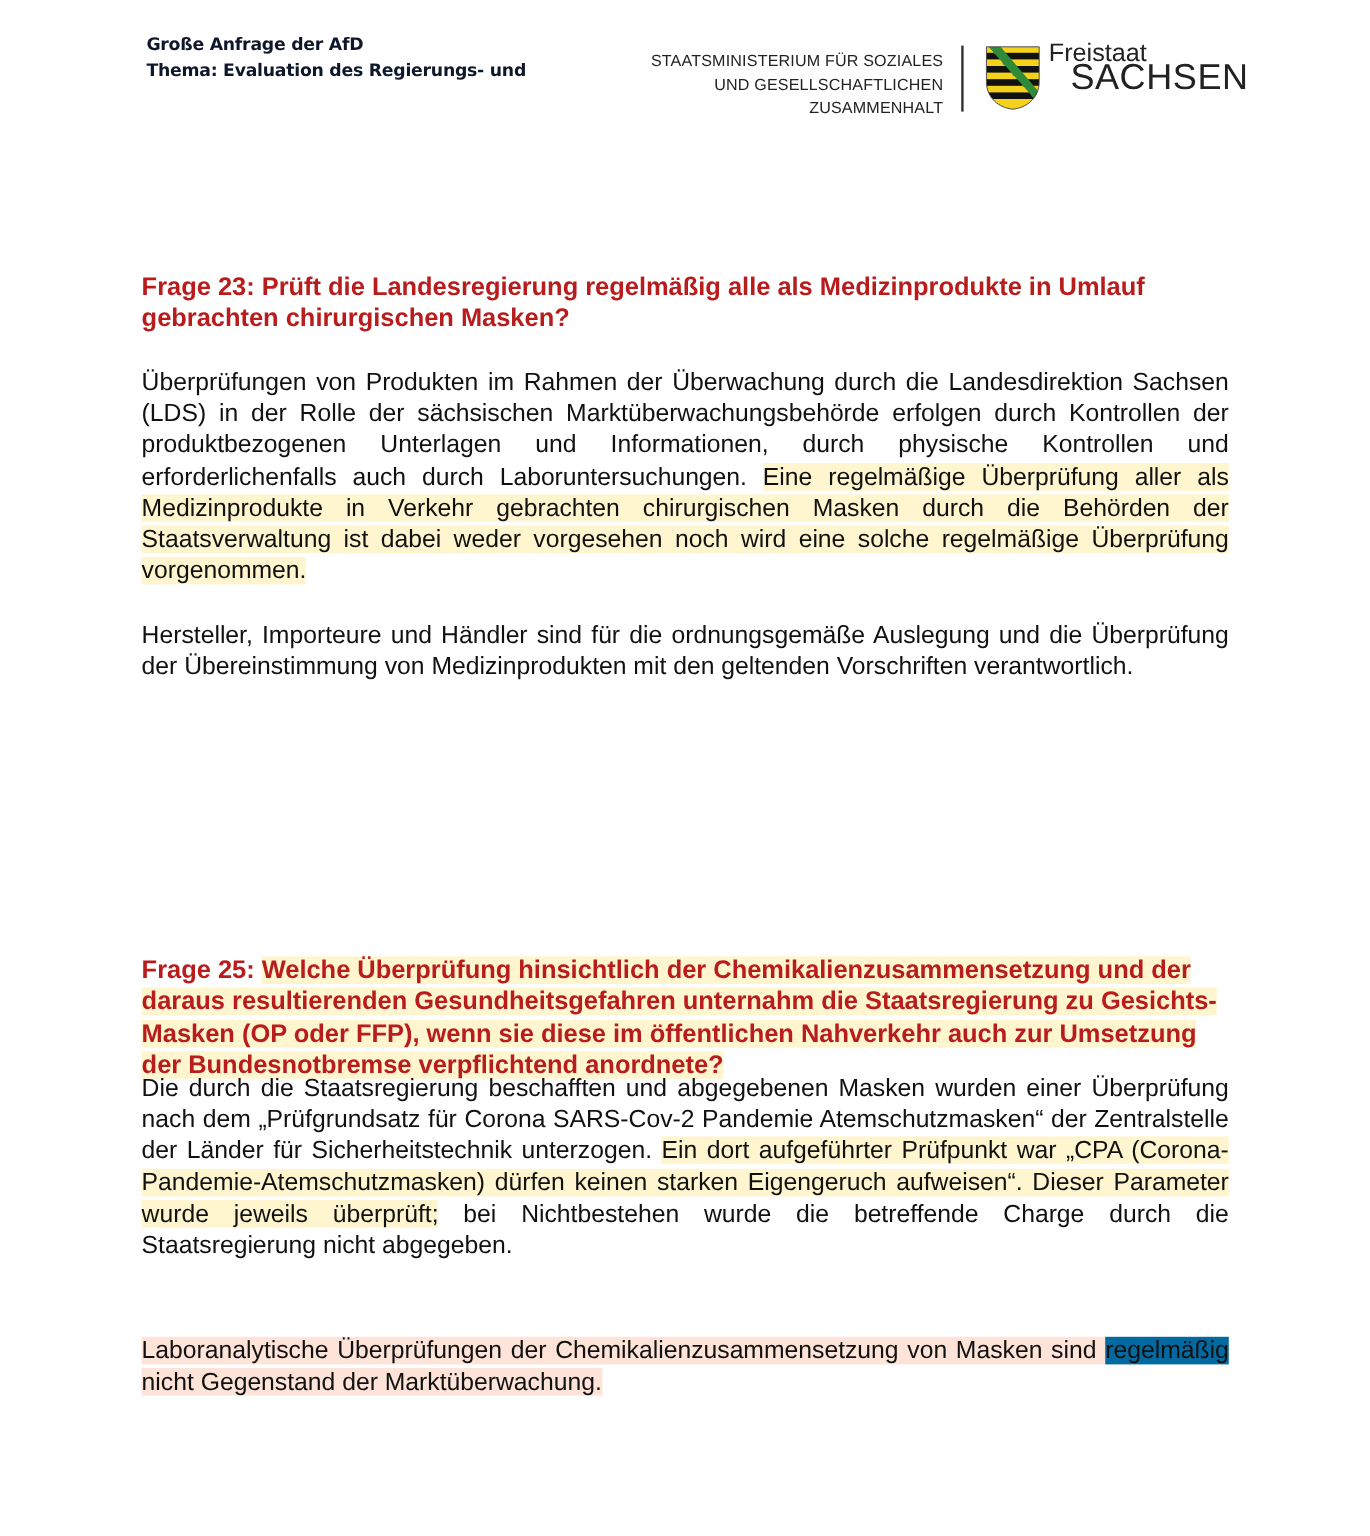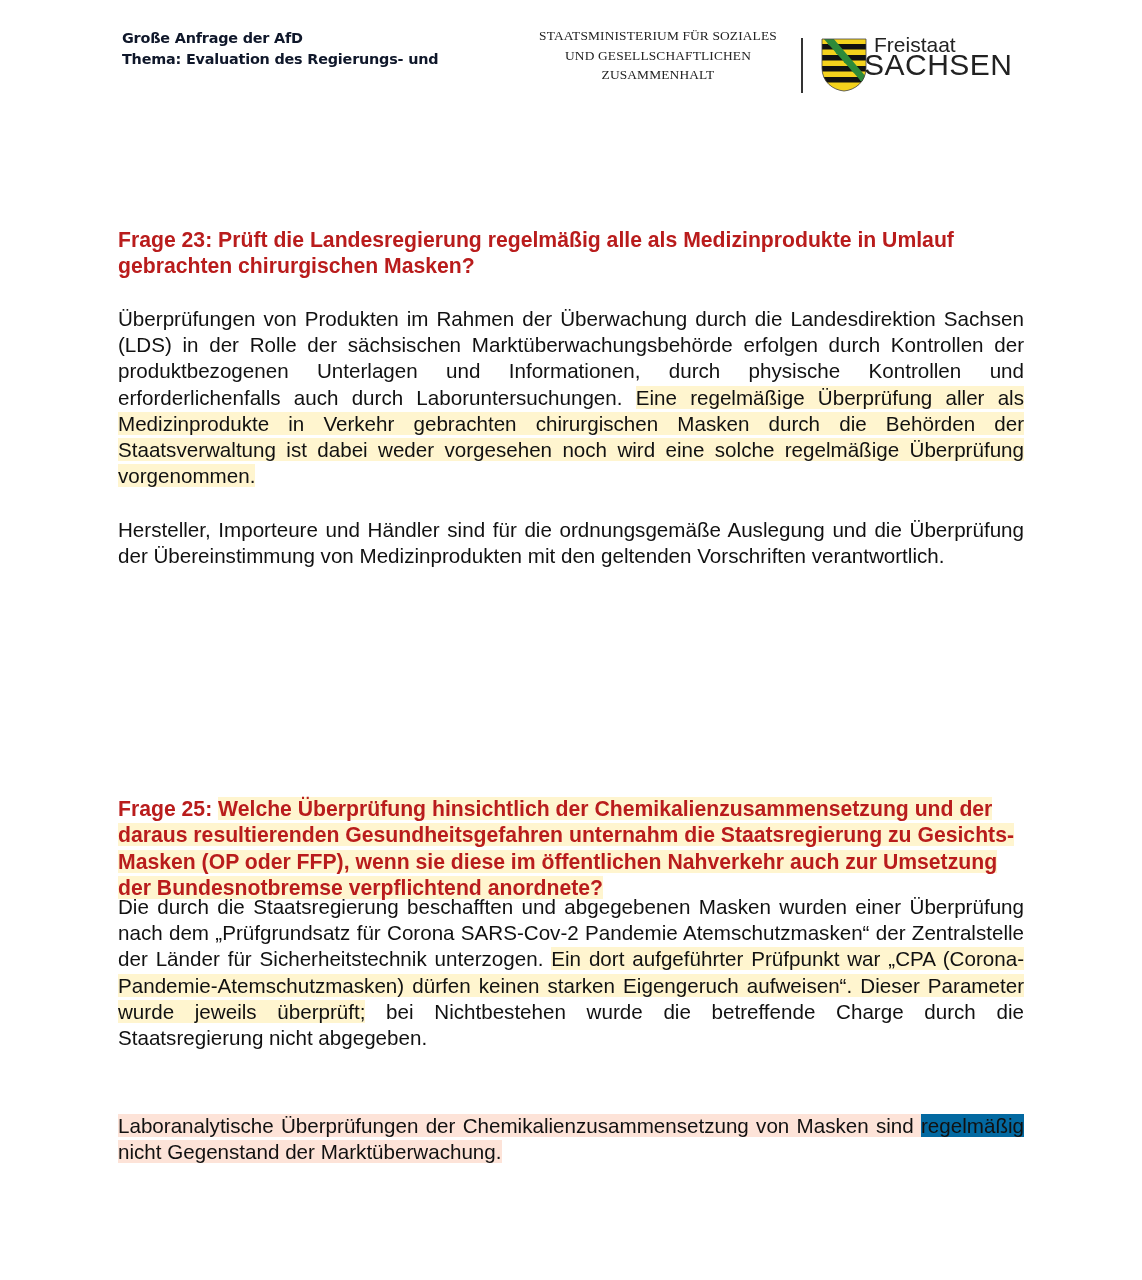--- a/index.html
+++ b/index.html
@@ -1,23 +1,23 @@
 <!DOCTYPE html>
 <html><head>
 <meta charset="utf-8">
 <style>
   html, body { margin: 0; padding: 0; background: #ffffff; }
   body { width: 1142px; height: 1280px; position: relative; overflow: hidden; color: #111; }
   .hdr-left { position: absolute; left: 122px; top: 28px; font-family: "DejaVu Sans", sans-serif; font-weight: bold; font-size: 14.4px; line-height: 21.3px; color: #0f172a; letter-spacing: -0.2px; }
   .hdr-left div { white-space: nowrap; }
-  .ministry { position: absolute; left: 530px; top: 26px; width: 256px; text-align: center; font-family: Liberation Serif, serif; font-size: 13.4px; line-height: 19.5px; color: #222; letter-spacing: 0.15px; }
+  .ministry { position: absolute; left: 530px; top: 41px; width: 256px; text-align: right; font-family: Liberation Sans, sans-serif; font-size: 13.4px; line-height: 19.5px; color: #222; letter-spacing: 0.15px; }
   .divider { position: absolute; left: 801px; top: 38px; width: 1.5px; height: 55px; background: #333; }
   .crest { position: absolute; left: 821px; top: 38px; width: 46px; height: 54px; }
   .freistaat { position: absolute; left: 874px; top: 36px; font-family: "Liberation Sans", sans-serif; font-size: 21px; color: #222; line-height: 17px; }
-  .sachsen { position: absolute; left: 864px; top: 49px; font-family: "Liberation Sans", sans-serif; font-size: 30px; color: #222; line-height: 32px; letter-spacing: 0.5px; }
+  .sachsen { position: absolute; left: 892px; top: 49px; font-family: "Liberation Sans", sans-serif; font-size: 30px; color: #222; line-height: 32px; letter-spacing: 0.5px; }
 
   .doc { position: absolute; left: 118px; width: 906px; font-family: "Liberation Sans", sans-serif; }
   .q { font-weight: bold; font-size: 21.2px; line-height: 26.4px; color: #b91c1c; text-align: left; }
   .p { font-size: 20.6px; line-height: 26.2px; color: #111; text-align: justify; }
   .hl { background: #fff5cf; }
   .hl-pink { background: #fde3d8; }
   .hl-orange { background: #0369a1; }
 </style>
 </head>
 <body>

